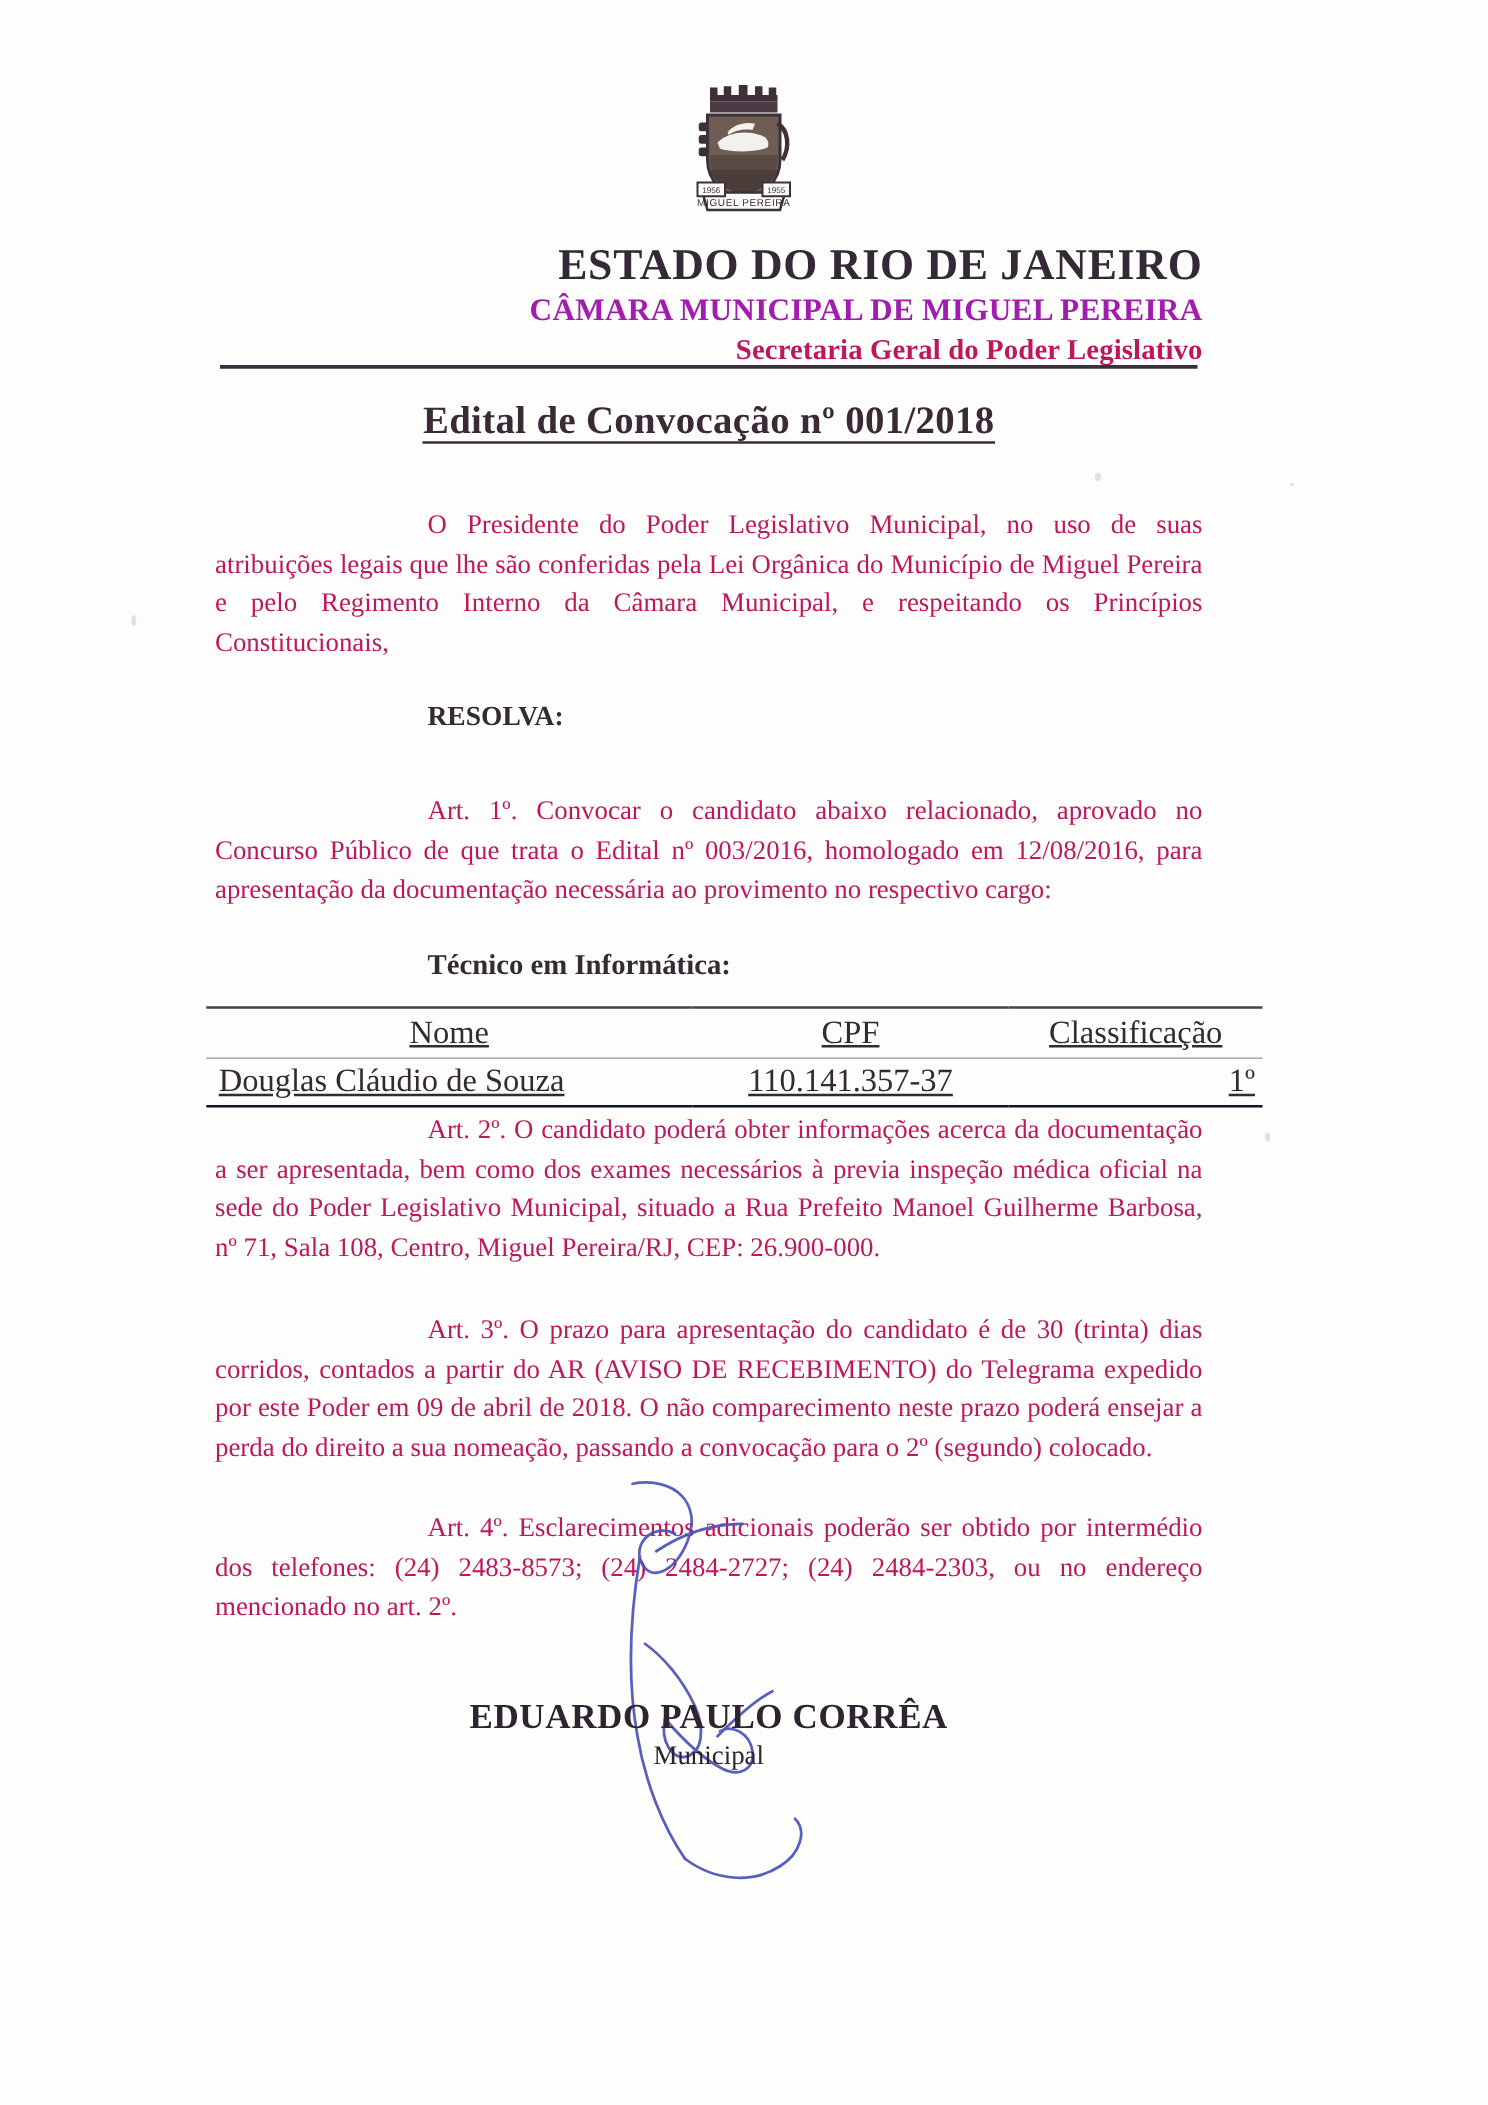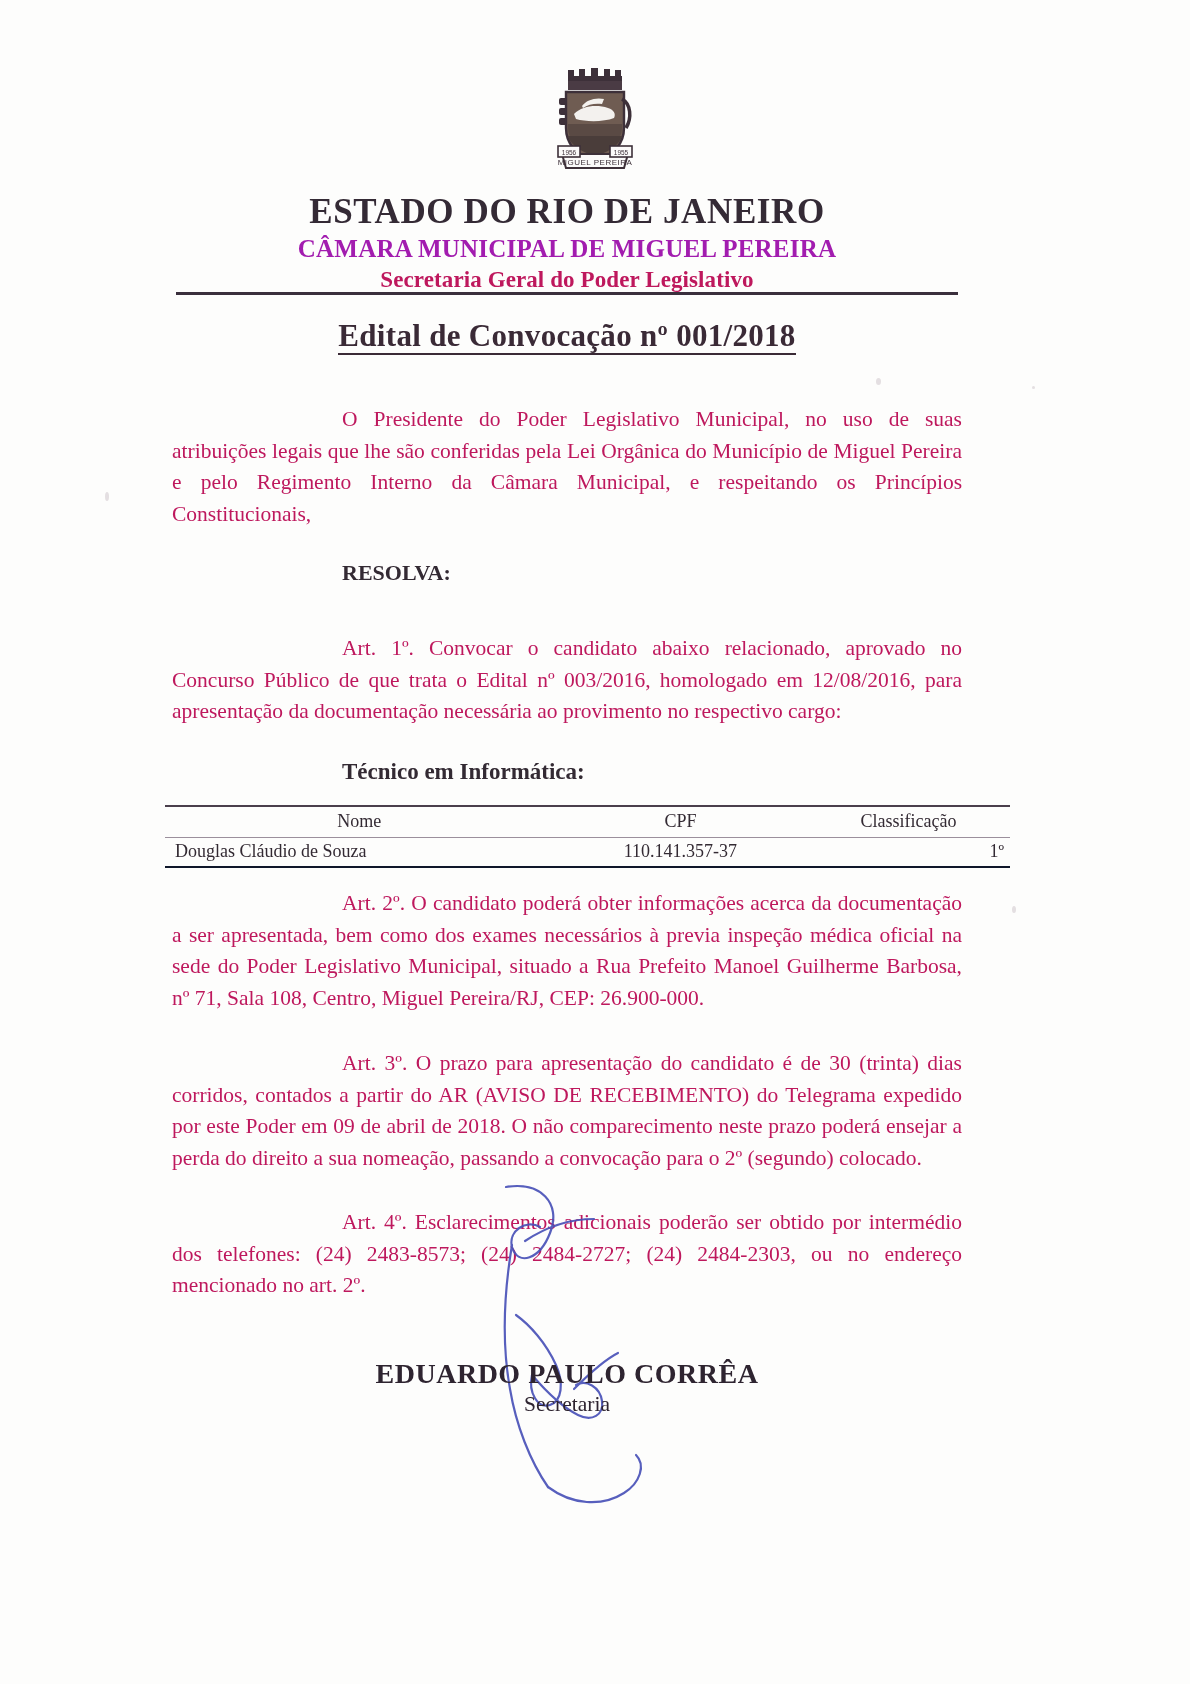--- a/index.html
+++ b/index.html
@@ -38,21 +38,21 @@
     position: relative;
   }
   .crest svg { display: block; }
 
   
   .hdr {
     position: absolute;
     left: 172px;
     top: 192px;
     width: 790px;
-    text-align: center;
+    text-align: right;
   }
   .hdr-l1 {
     font-size: 35px;
     font-weight: bold;
     letter-spacing: 0.6px;
     line-height: 1.12;
     color: #342a35;
   }
   .hdr-l2 {
     font-size: 25px;
@@ -122,22 +122,23 @@
   
   .tbl-wrap {
     position: absolute;
     left: 165px;
     top: 805px;
     width: 845px;
   }
   table.cand {
     width: 100%;
     border-collapse: collapse;
-    font-size: 18px;
+    font-size: 26px;
     color: #332a33;
+    text-decoration: underline;
   }
   table.cand thead th {
     font-weight: normal;
     padding: 4px 6px 5px 6px;
     border-top: 2px solid #4a3f4c;
     border-bottom: 1px solid #9b8f9c;
     text-align: center;
   }
   table.cand tbody td {
     padding: 3px 6px 4px 6px;
@@ -296,20 +297,20 @@
         <path d="M62 200 C74 214 92 232 108 240 C122 247 134 240 132 226 C130 212 116 204 106 210"></path>
         <path d="M104 214 C118 200 136 184 148 178"></path>
         <path d="M78 312 C102 330 132 332 154 318 C170 308 176 290 166 280"></path>
         <path d="M55 66 C76 52 100 44 124 44"></path>
       </g>
     </svg>
   </div>
 
   <div class="sig" style="top:1358px;">
     <div class="sig-name">EDUARDO PAULO CORRÊA</div>
-    <div class="sig-role">Secretaria</div>
+    <div class="sig-role">Municipal</div>
   </div>
 
   <div class="speck" style="left:105px; top:492px; width:4px; height:9px;"></div>
   <div class="speck" style="left:1012px; top:906px; width:4px; height:7px;"></div>
   <div class="speck" style="left:876px; top:378px; width:5px; height:7px;"></div>
   <div class="speck" style="left:1032px; top:386px; width:3px; height:3px;"></div>
 </div>
 
 </body></html>

